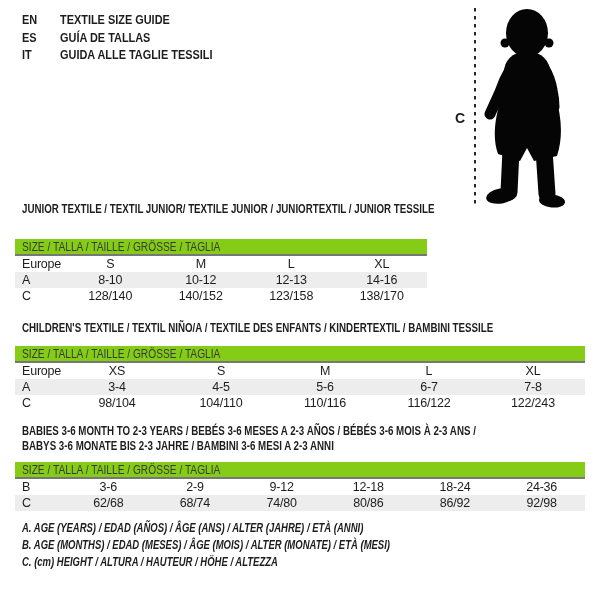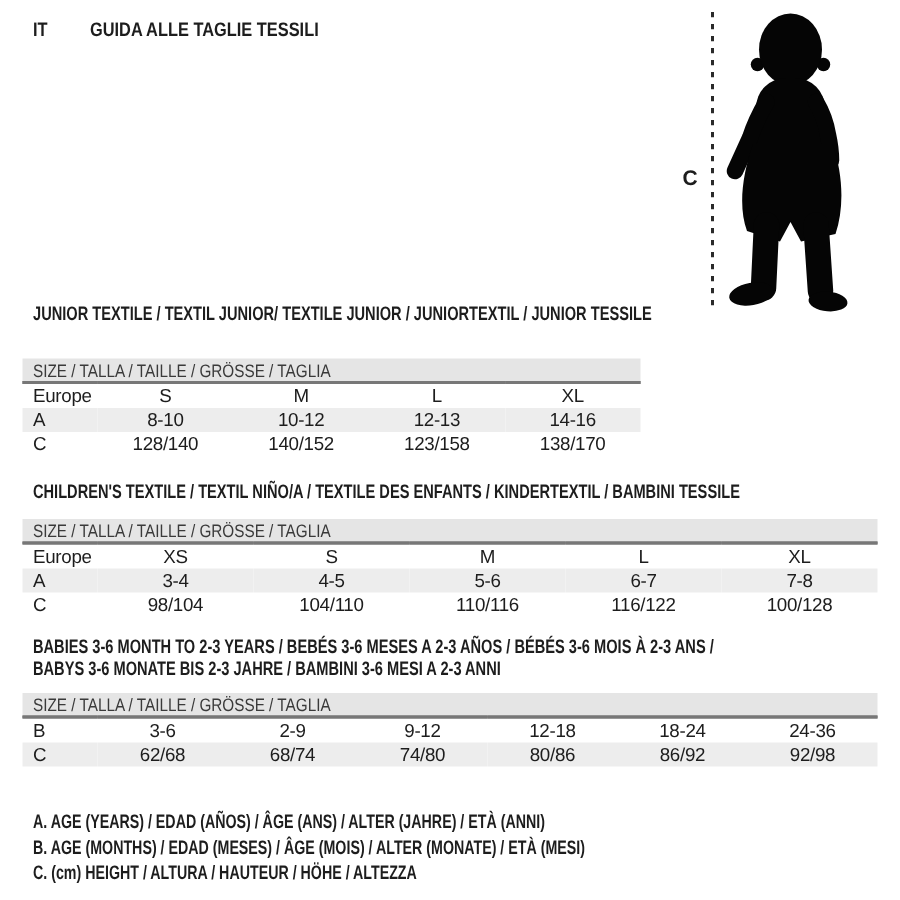--- a/index.html
+++ b/index.html
@@ -22,44 +22,52 @@
   
   .section-heading { position:absolute; left:22px; font-weight:bold; font-size:13px; line-height:15px; white-space:nowrap; }
   .section-heading .hline { display:block; transform:scaleX(.75); transform-origin:0 50%; }
   #junior-heading  { top:201px; }
   #children-heading{ top:320px; }
   #babies-heading  { top:423px; }
 
   
   table.size-table { position:absolute; border-collapse:collapse; table-layout:fixed; font-size:12.5px; }
   table.size-table th {
-    background:#e5e5e5; color:#3a3a3a; font-weight:normal; text-align:left;
+    background:#84cc16; color:#3a3a3a; font-weight:normal; text-align:left;
     height:15px; padding:0 0 0 7px; font-size:12px;
     border-bottom:2px solid #777777;
   }
   table.size-table th .thspan { display:inline-block; transform:scaleX(.85); transform-origin:0 50%; white-space:nowrap; }
   table.size-table td { height:16px; padding:0; text-align:center; letter-spacing:-0.2px; overflow:visible; white-space:nowrap; }
   table.size-table td.row-label { text-align:left; padding-left:7px;margin-top:47px; }
   table.size-table tr.stripe td { background:#ededed; }
   #junior-table   { left:15px; top:239px; width:412px; }
   #children-table { left:15px; top:346px; width:570px; }
   #babies-table   { left:15px; top:462px; width:570px; }
   col.c-label { width:50px; }
 
   
-  .notes { position:absolute; left:22px; top:540px; }
+  .notes { position:absolute; left:22px; top:520px;font-style:italic; }
   .note-line { height:17px; font-weight:bold; font-size:13px; }
   .note-line span { display:inline-block; transform:scaleX(.73); transform-origin:0 50%; white-space:nowrap; }
 </style>
 </head>
 <body>
 
 <div class="page">
 
   <div class="lang-list">
+    <div class="lang-row">
+      <div class="lang-code"><span>EN</span></div>
+      <div class="lang-title"><span>TEXTILE SIZE GUIDE</span></div>
+    </div>
+    <div class="lang-row">
+      <div class="lang-code"><span>ES</span></div>
+      <div class="lang-title"><span>GUÍA DE TALLAS</span></div>
+    </div>
     <div class="lang-row">
       <div class="lang-code"><span>IT</span></div>
       <div class="lang-title"><span>GUIDA ALLE TAGLIE TESSILI</span></div>
     </div>
   </div>
 
   <svg class="baby-figure" viewBox="0 0 160 215">
     <line x1="35" y1="8" x2="35" y2="207" stroke="#2a2a2a" stroke-width="2" stroke-dasharray="3.5,4.5"></line>
     <text x="15" y="123" font-size="14" font-weight="bold" fill="#1d1d1d">C</text>
     <g fill="#050505" stroke="none">
@@ -151,21 +159,21 @@
         <td>5-6</td>
         <td>6-7</td>
         <td>7-8</td>
       </tr>
       <tr>
         <td class="row-label">C</td>
         <td>98/104</td>
         <td>104/110</td>
         <td>110/116</td>
         <td>116/122</td>
-        <td>100/128</td>
+        <td>122/243</td>
       </tr>
     </tbody>
   </table>
 
   <div class="section-heading" id="babies-heading">
     <span class="hline">BABIES 3-6 MONTH TO 2-3 YEARS / BEBÉS 3-6 MESES A 2-3 AÑOS / BÉBÉS 3-6 MOIS À 2-3 ANS /</span>
     <span class="hline">BABYS 3-6 MONATE BIS 2-3 JAHRE / BAMBINI 3-6 MESI A 2-3 ANNI</span>
   </div>
   <table class="size-table" id="babies-table">
     <colgroup>

